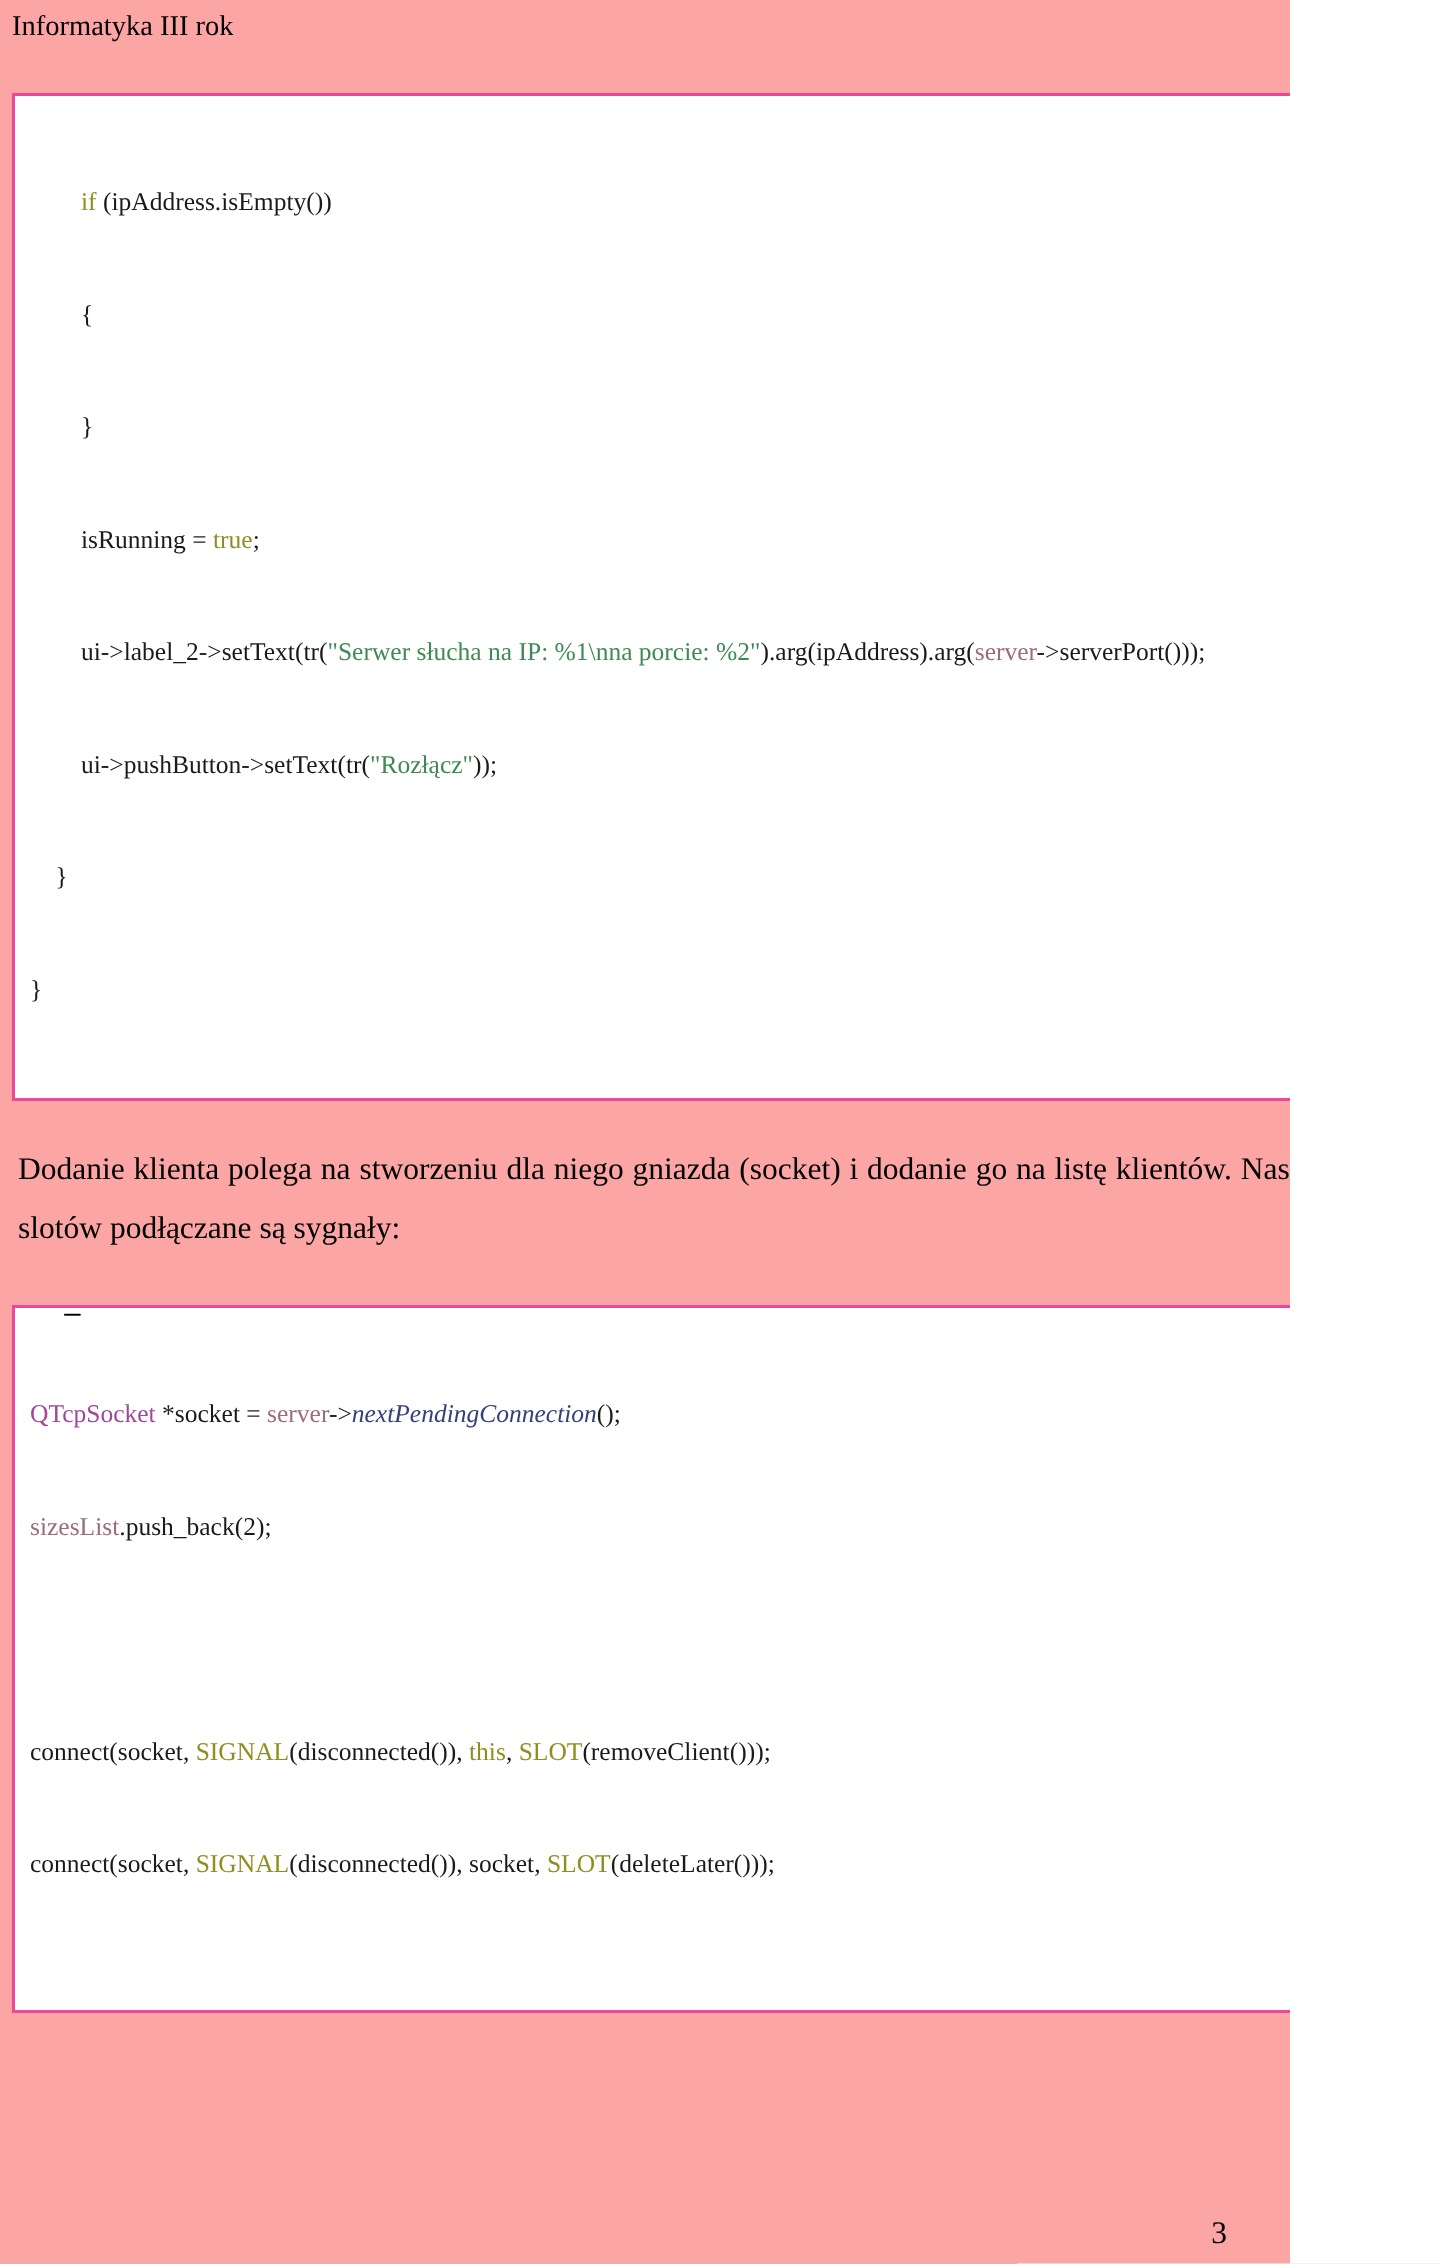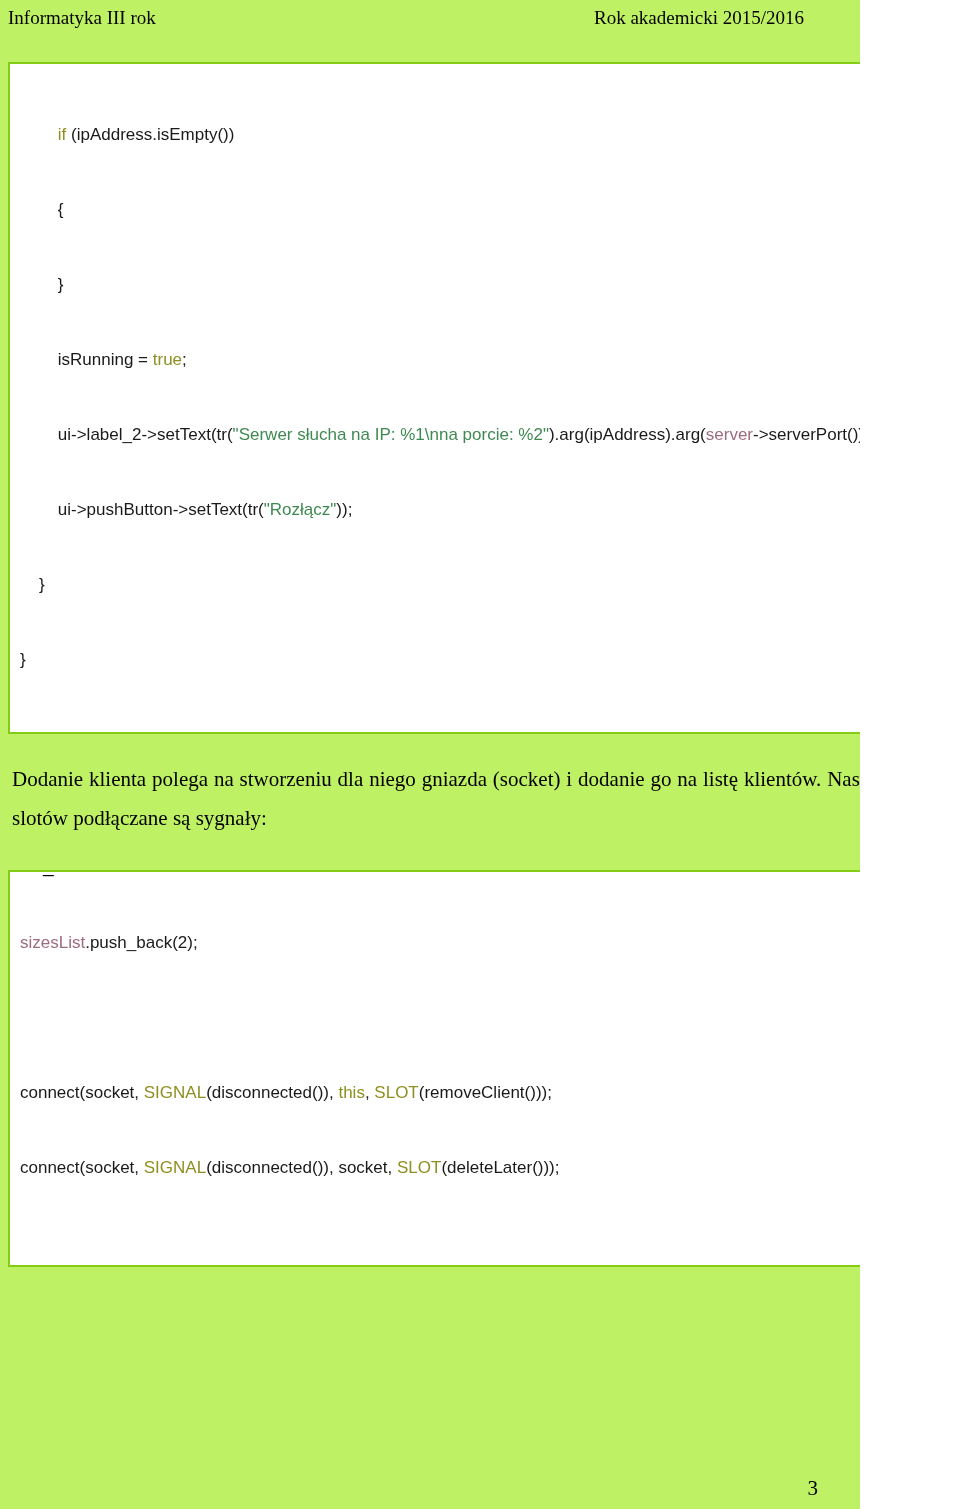--- a/index.html
+++ b/index.html
@@ -4,21 +4,21 @@
 <style>
   html, body {
     margin: 0;
     padding: 0;
     background: #ffffff;
   }
   .page {
     position: relative;
     width: 860px;
     height: 1509px;
-    background: #bef264;
+    background: #fca5a5;
     overflow: hidden;
     font-family: "Liberation Serif", "DejaVu Serif", serif;
     color: #000000;
   }
 
   
   .header {
     position: absolute;
     top: 6px;
     left: 8px;
@@ -38,25 +38,25 @@
   
   .content {
     position: absolute;
     left: 8px;
     top: 62px;
     width: 934px;
   }
 
   
   .code-block {
-    border: 2px solid #84cc16;
+    border: 2px solid #ec4899;
     background: #ffffff;
     box-sizing: border-box;
     padding: 8px 10px 10px 10px;
-    font-family: Liberation Sans, sans-serif;
+    font-family: Liberation Serif, serif;
     font-size: 17px;
     line-height: 25px;
     white-space: pre-wrap;
     word-break: break-word;
     color: #1a1a1a;
     overflow: hidden;
   }
   .code-block .ln { display: block; min-height: 25px; }
 
   
@@ -112,21 +112,20 @@
     color: #000;
   }
 </style>
 </head>
 <body>
 
 <div class="page">
 
   <div class="header">
     <span class="header-left">Informatyka III rok</span>
-    <span class="header-right">Rok akademicki 2015/2016</span>
   </div>
 
   <div class="content">
 
     <div class="code-block">
       <span class="ln"><span class="pl">        </span><span class="k">if</span><span class="pl"> (ipAddress.isEmpty())</span></span>
       <span class="ln"><span class="pl">        </span><span class="pl">{</span></span>
       <span class="ln"><span class="pl">        </span><span class="pl">}</span></span>
       <span class="ln"><span class="pl">        </span><span class="pl">isRunning = </span><span class="k">true</span><span class="pl">;</span></span>
       <span class="ln"><span class="pl">        </span><span class="pl">ui-&gt;label_2-&gt;setText(tr(</span><span class="str">"Serwer słucha na IP: %1\nna porcie: %2"</span><span class="pl">).arg(ipAddress).arg(</span><span class="id">server</span><span class="pl">-&gt;serverPort()));</span></span>
@@ -146,20 +145,21 @@
         <span class="dash">–</span>
       </li>
       <li>
         <span class="dash">–</span>
       </li>
     </ul>
 
     <div class="gap-18"></div>
 
     <div class="code-block">
+      <span class="ln"><span class="cls">QTcpSocket</span><span class="pl"> *socket = </span><span class="id">server</span><span class="pl">-&gt;</span><span class="fn">nextPendingConnection</span><span class="pl">();</span></span>
       <span class="ln"><span class="id">sizesList</span><span class="pl">.push_back(2);</span></span>
       <span class="ln"><span class="pl"></span></span>
       <span class="ln"><span class="pl">connect(socket, </span><span class="k">SIGNAL</span><span class="pl">(disconnected()), </span><span class="k">this</span><span class="pl">, </span><span class="k">SLOT</span><span class="pl">(removeClient()));</span></span>
       <span class="ln"><span class="pl">connect(socket, </span><span class="k">SIGNAL</span><span class="pl">(disconnected()), socket, </span><span class="k">SLOT</span><span class="pl">(deleteLater()));</span></span>
       
     </div>
 
   </div>
 
   <div class="page-number">3</div>

